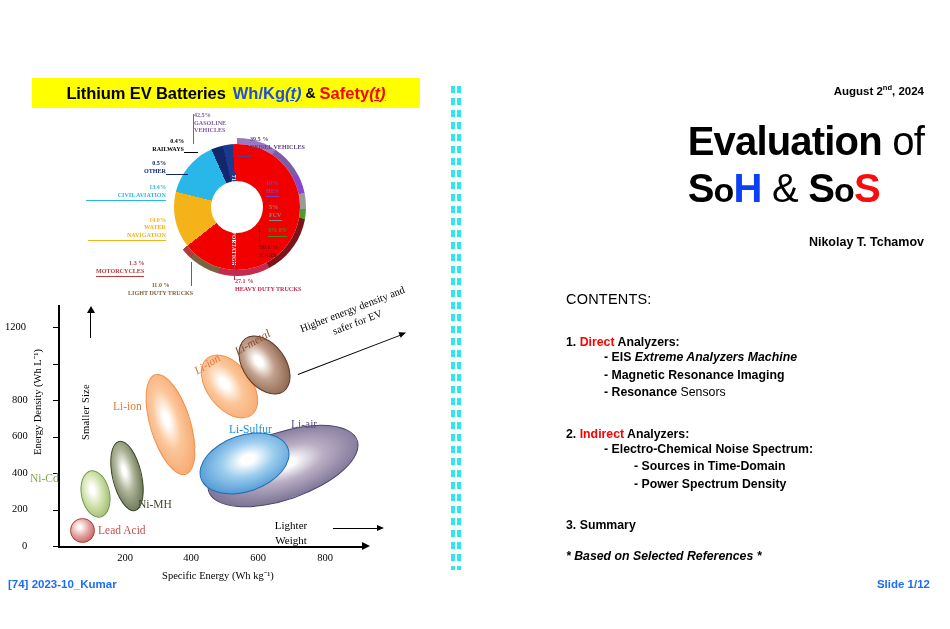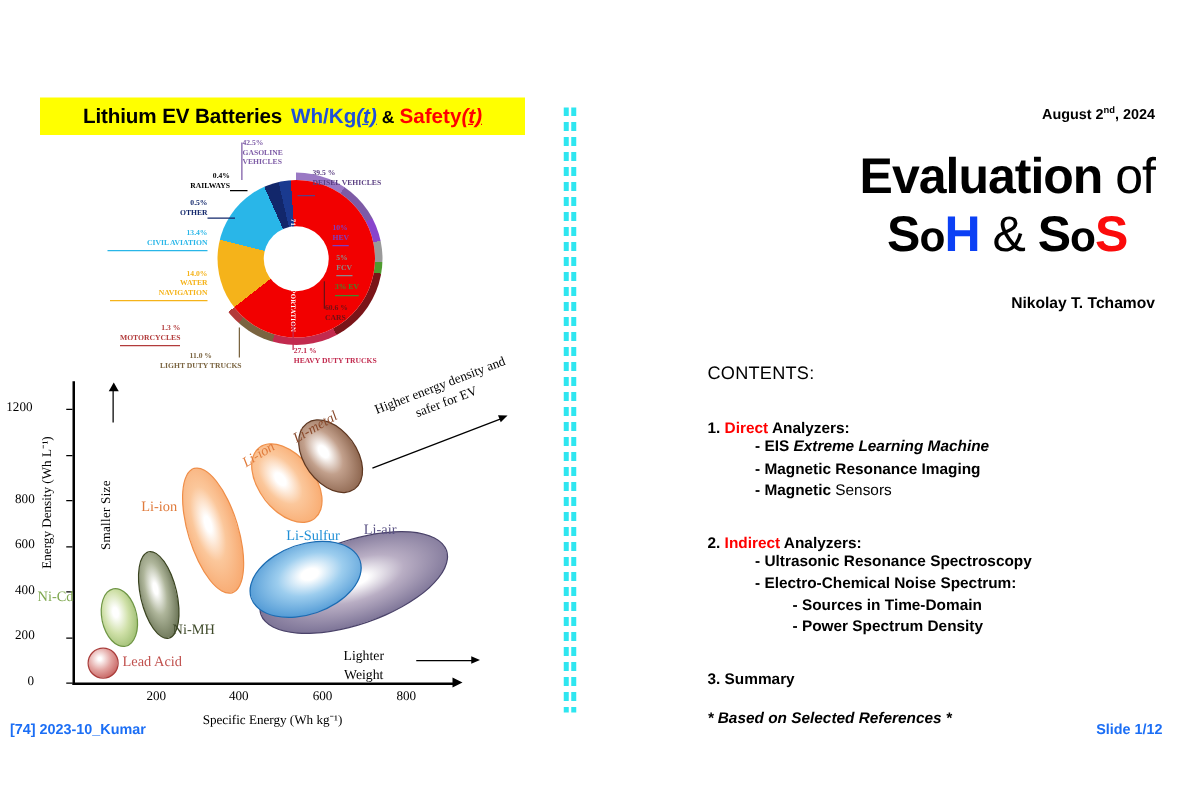--- a/index.html
+++ b/index.html
@@ -116,21 +116,21 @@
   #divider { position:absolute; left:451px; top:86px; width:12px; height:484px; }
   #divider .dcol {
     position:absolute; top:0; width:4px; height:100%;
     background: repeating-linear-gradient(to bottom, #2ee6f0 0px, #2ee6f0 7px, transparent 7px, transparent 12px);
   }
 
   
   #date { position:absolute; right:26px; top:83px; font-size:11.5px; font-weight:bold; color:#000; }
   #date sup { font-size:7.5px; }
   #main-title {
-    position:absolute; right:26px; top:118px; text-align:center;
+    position:absolute; right:26px; top:118px; text-align:left;
     font-size:40px; font-weight:bold; color:#000; line-height:47px; letter-spacing:-0.8px;
   }
   #main-title .lt { font-weight:normal; }
   #main-title .h { color:#0b40f5; }
   #main-title .s { color:#fb0b0b; }
   #main-title .o { font-size:34px; }
   #author { position:absolute; right:26px; top:235px; font-size:12.5px; font-weight:bold; color:#000; }
 
   #contents { position:absolute; left:566px; top:291px; width:360px; }
   #contents-head { font-size:14.5px; color:#000; letter-spacing:0.2px; margin-bottom:28px; }
@@ -357,45 +357,41 @@
     <div id="contents-head">CONTENTS:</div>
 
     <div class="sec">
       <span class="nb">1.</span>
       <span class="rd">Direct</span>
       <span class="reg">Analyzers:</span>
     </div>
     <div class="sub">
       <span>-</span>
       <span>EIS</span>
-      <span class="it">Extreme Learning Machine</span>
+      <span class="it">Extreme Analyzers Machine</span>
     </div>
     <div class="sub">
       <span>-</span>
       <span>Magnetic Resonance Imaging</span>
     </div>
     <div class="sub">
       <span>-</span>
-      <span>Magnetic</span>
+      <span>Resonance</span>
       <span style="font-weight:normal">Sensors</span>
     </div>
 
     <div class="gap"></div>
 
     <div class="sec">
       <span class="nb">2.</span>
       <span class="rd">Indirect</span>
       <span class="reg">Analyzers:</span>
     </div>
     <div class="sub">
       <span>-</span>
-      <span>Ultrasonic Resonance Spectroscopy</span>
-    </div>
-    <div class="sub">
-      <span>-</span>
       <span>Electro-Chemical Noise Spectrum:</span>
     </div>
     <div class="sub i2">
       <span>-</span>
       <span>Sources in Time-Domain</span>
     </div>
     <div class="sub i2">
       <span>-</span>
       <span>Power Spectrum Density</span>
     </div>

